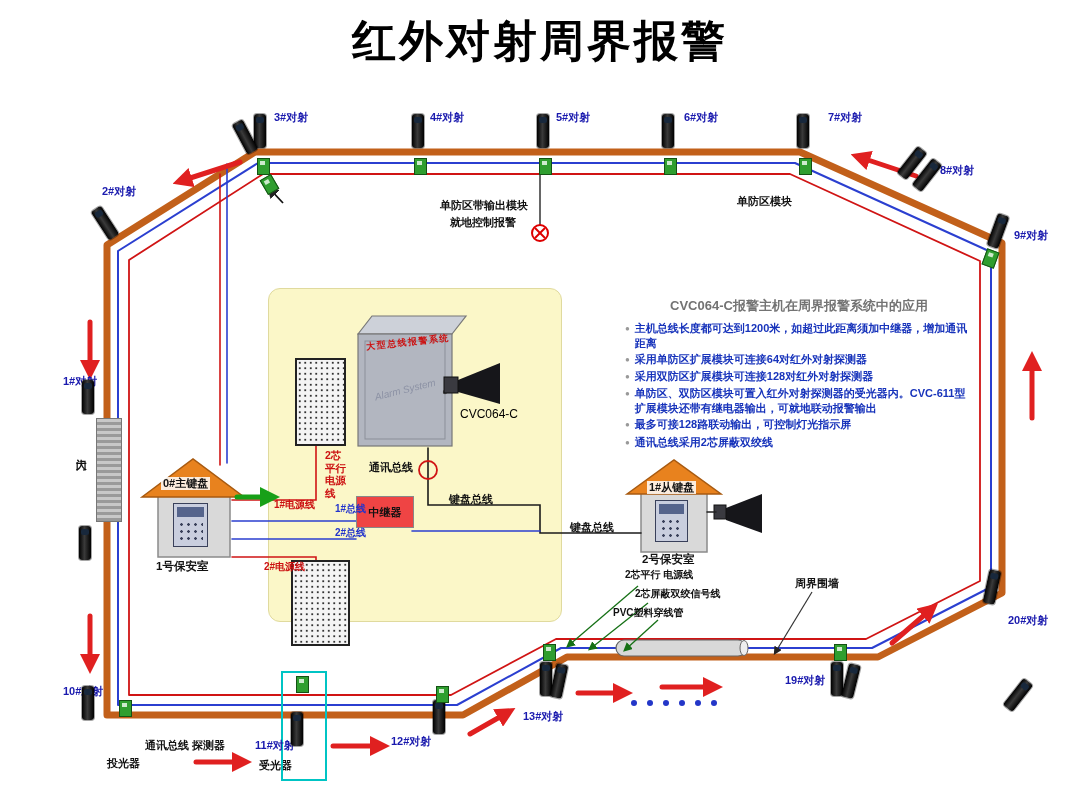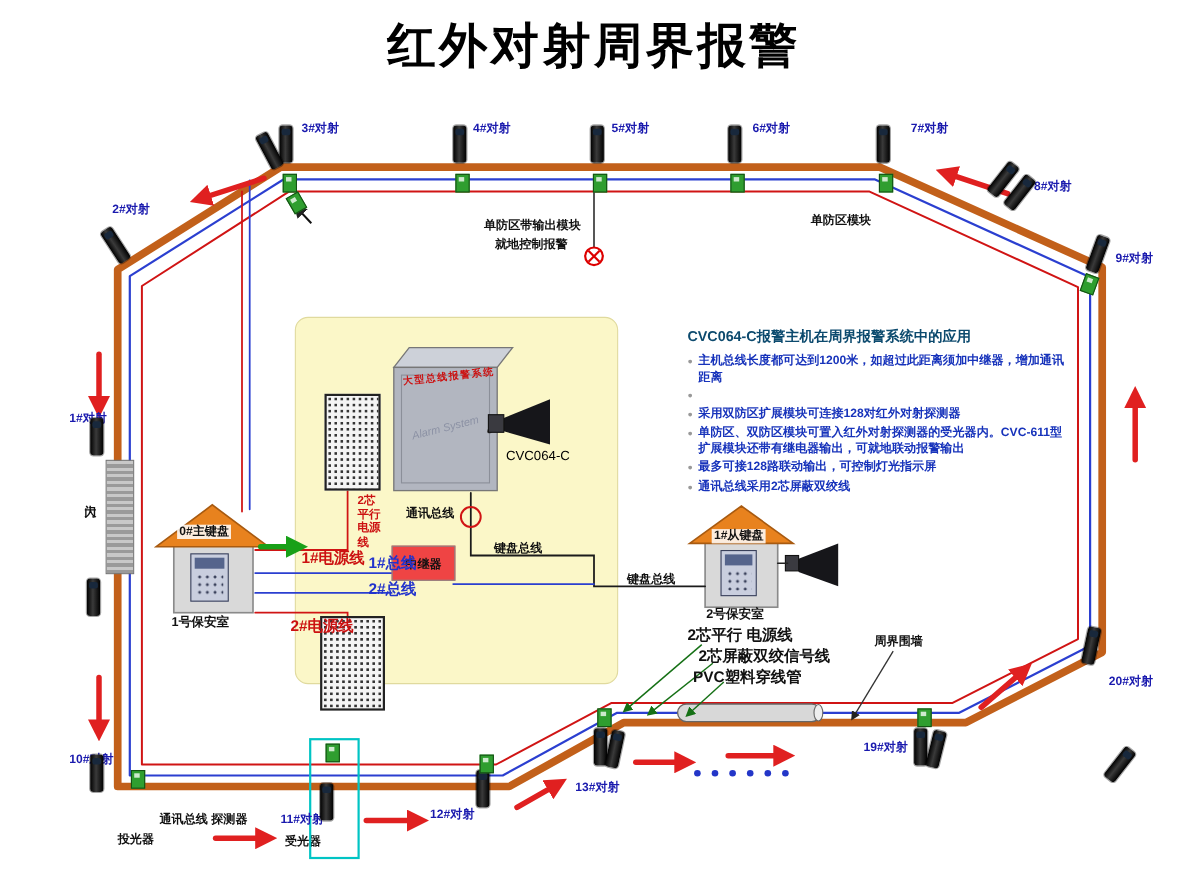--- a/index.html
+++ b/index.html
@@ -1,21 +1,21 @@
 <!DOCTYPE html>
 <html><head>
 <meta charset="utf-8">
 <style>
   html,body{margin:0;padding:0;background:#ffffff;}
   #stage{position:relative;width:1080px;height:810px;background:#ffffff;overflow:hidden;
          font-family:"Liberation Sans",sans-serif;}
   .lbl{position:absolute;white-space:nowrap;line-height:1.2;}
   .det-lbl{font-size:11px;font-weight:bold;color:#1a1aae;}
   .blk{font-size:11px;font-weight:bold;color:#111;}
-  .small{font-size:14px;}
+  .small{font-size:10px;}
   .red{color:#cc1111;margin-top:12px;}
   .blue{color:#2233cc;}
   .title{position:absolute;top:12px;left:0;width:100%;text-align:center;
          font-size:44px;font-weight:bold;color:#000;letter-spacing:3px;}
   .panel-bg{position:absolute;left:268px;top:288px;width:292px;height:332px;
             background:#fbf7c8;border:1px solid #e0da9e;border-radius:12px;}
   .det{position:absolute;width:12px;height:34px;border-radius:3px;
        background:linear-gradient(90deg,#000 0%,#3a3a3a 45%,#000 100%);
        box-shadow:0 0 0 1px rgba(0,0,0,0.35);}
   .det::before{content:"";position:absolute;left:2px;top:3px;width:8px;height:6px;
@@ -31,21 +31,21 @@
        background-image:radial-gradient(circle,#39405a 1.2px,transparent 1.5px);background-size:7px 7px;}
   .gate{position:absolute;left:96px;top:418px;width:24px;height:102px;
        background:repeating-linear-gradient(0deg,#9a9a9a 0 3px,#c8c8c8 3px 6px),
                   repeating-linear-gradient(90deg,rgba(120,120,120,.6) 0 2px,rgba(210,210,210,.4) 2px 5px);
        border:1px solid #777;}
   .cyanbox{position:absolute;left:281px;top:671px;width:42px;height:106px;border:2px solid #00c4c4;}
   .callout{position:absolute;left:257px;top:202px;width:104px;padding:3px 5px;
        border:2px solid #222;border-radius:8px;background:#fcf9d8;
        font-size:10.5px;font-weight:bold;line-height:1.35;white-space:normal;color:#111;}
   .info{position:absolute;left:625px;top:297px;width:348px;color:#1733bb;}
-  .info h3{margin:0 0 6px 0;font-size:13px;font-weight:bold;color:#0c4a6e;}
+  .info h3{margin:0 0 6px 0;font-size:13px;font-weight:bold;color:#737373;text-align:center;}
   .bullet{display:flex;gap:5px;font-size:11px;font-weight:bold;line-height:1.32;margin-bottom:2px;}
   .bullet .mk{color:#999;font-size:8px;line-height:1.9;flex:0 0 auto;}
   .vert{writing-mode:vertical-rl;}
   .wrapv{width:26px;white-space:normal;line-height:1.2;font-size:10.5px;font-weight:bold;}
   .repeater{position:absolute;left:356px;top:496px;width:56px;height:30px;background:#ef4444;
        border:1px solid #888;display:flex;align-items:center;justify-content:center;
        font-size:11px;font-weight:bold;color:#111;}
   .panel-title{position:absolute;left:366px;top:336px;transform:rotate(-6deg);
        color:#cc1111;font-size:9px;font-weight:bold;letter-spacing:1.5px;}
   .watermark{position:absolute;left:374px;top:384px;transform:rotate(-14deg);
@@ -201,20 +201,21 @@
   <span class="lbl blk" style="left:737px;top:195px">单防区模块</span>
 
   <div class="info">
     <h3>CVC064-C报警主机在周界报警系统中的应用</h3>
     <div class="bullet">
         <span class="mk">●</span>
         <span>主机总线长度都可达到1200米，如超过此距离须加中继器，增加通讯距离</span>
       </div>
     <div class="bullet">
         <span class="mk">●</span>
+        <span>采用单防区扩展模块可连接64对红外对射探测器</span>
       </div>
     <div class="bullet">
         <span class="mk">●</span>
         <span>采用双防区扩展模块可连接128对红外对射探测器</span>
       </div>
     <div class="bullet">
         <span class="mk">●</span>
         <span>单防区、双防区模块可置入红外对射探测器的受光器内。CVC-611型扩展模块还带有继电器输出，可就地联动报警输出</span>
       </div>
     <div class="bullet">
@@ -222,21 +223,21 @@
         <span>最多可接128路联动输出，可控制灯光指示屏</span>
       </div>
     <div class="bullet">
         <span class="mk">●</span>
         <span>通讯总线采用2芯屏蔽双绞线</span>
       </div>
   </div>
 
   <span class="lbl blk small" style="left:625px;top:569px">2芯平行 电源线</span>
   <span class="lbl blk small" style="left:635px;top:588px">2芯屏蔽双绞信号线</span>
-  <span class="lbl blk small" style="left:630px;top:607px">PVC塑料穿线管</span>
+  <span class="lbl blk small" style="left:613px;top:607px">PVC塑料穿线管</span>
   <span class="lbl blk" style="left:795px;top:577px">周界围墙</span>
 
   <span class="lbl blk" style="left:145px;top:739px">通讯总线 探测器</span>
   <span class="lbl blk" style="left:107px;top:757px">投光器</span>
   <span class="lbl blk" style="left:259px;top:759px">受光器</span>
 
   <div class="cyanbox"></div>
 
   <span class="lbl det-lbl" style="left:63px;top:375px">1#对射</span>
   <span class="lbl det-lbl" style="left:102px;top:185px">2#对射</span>

